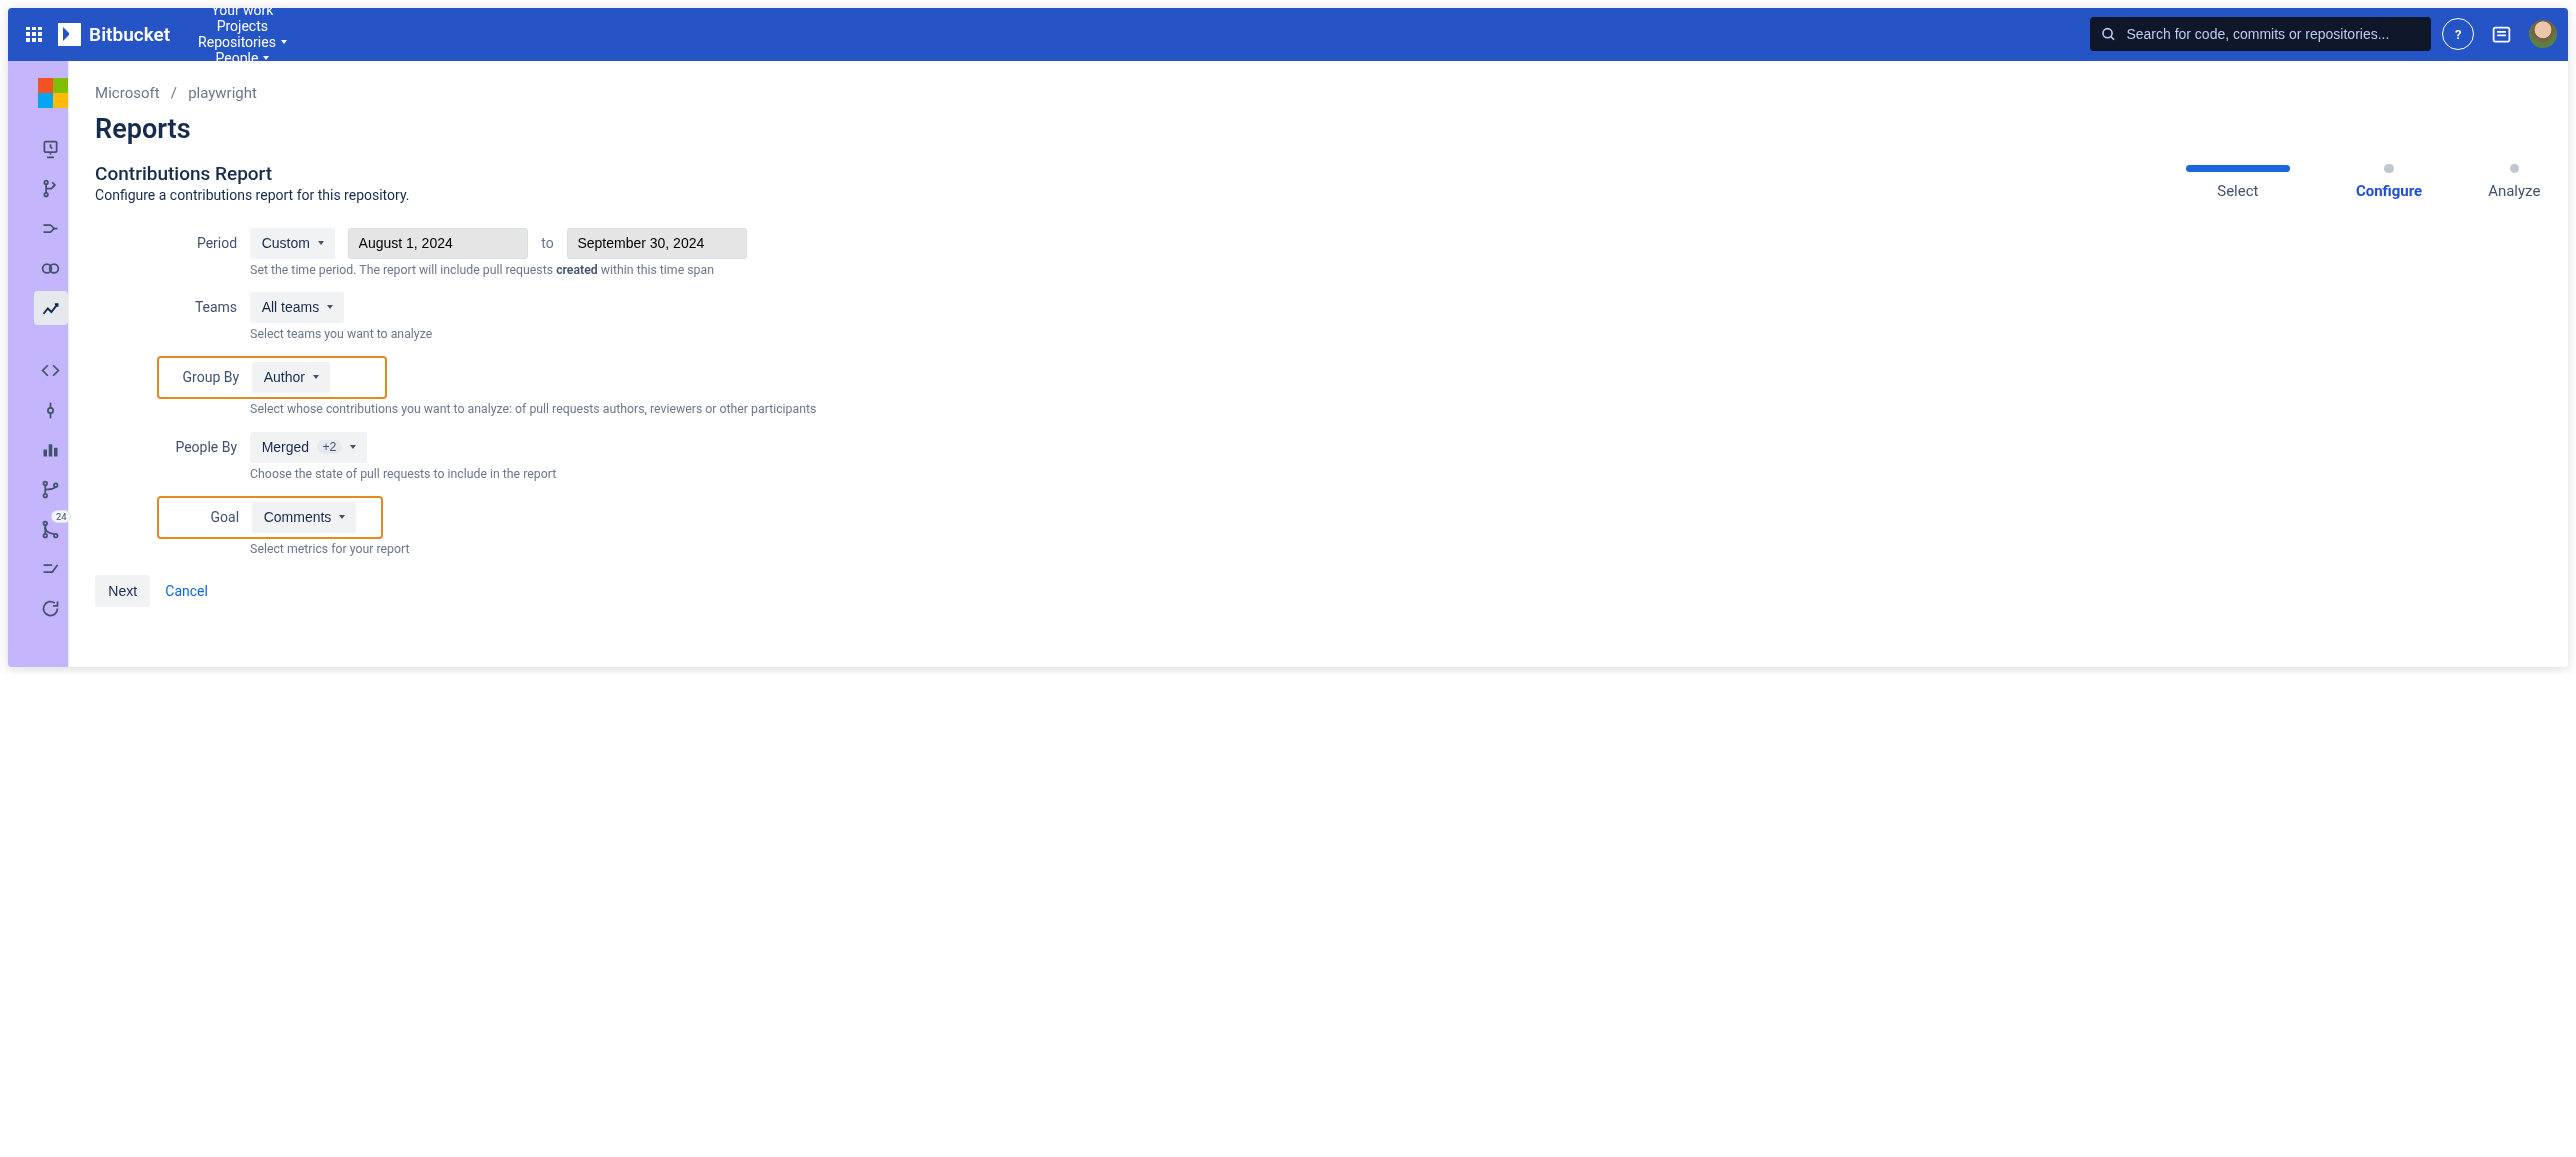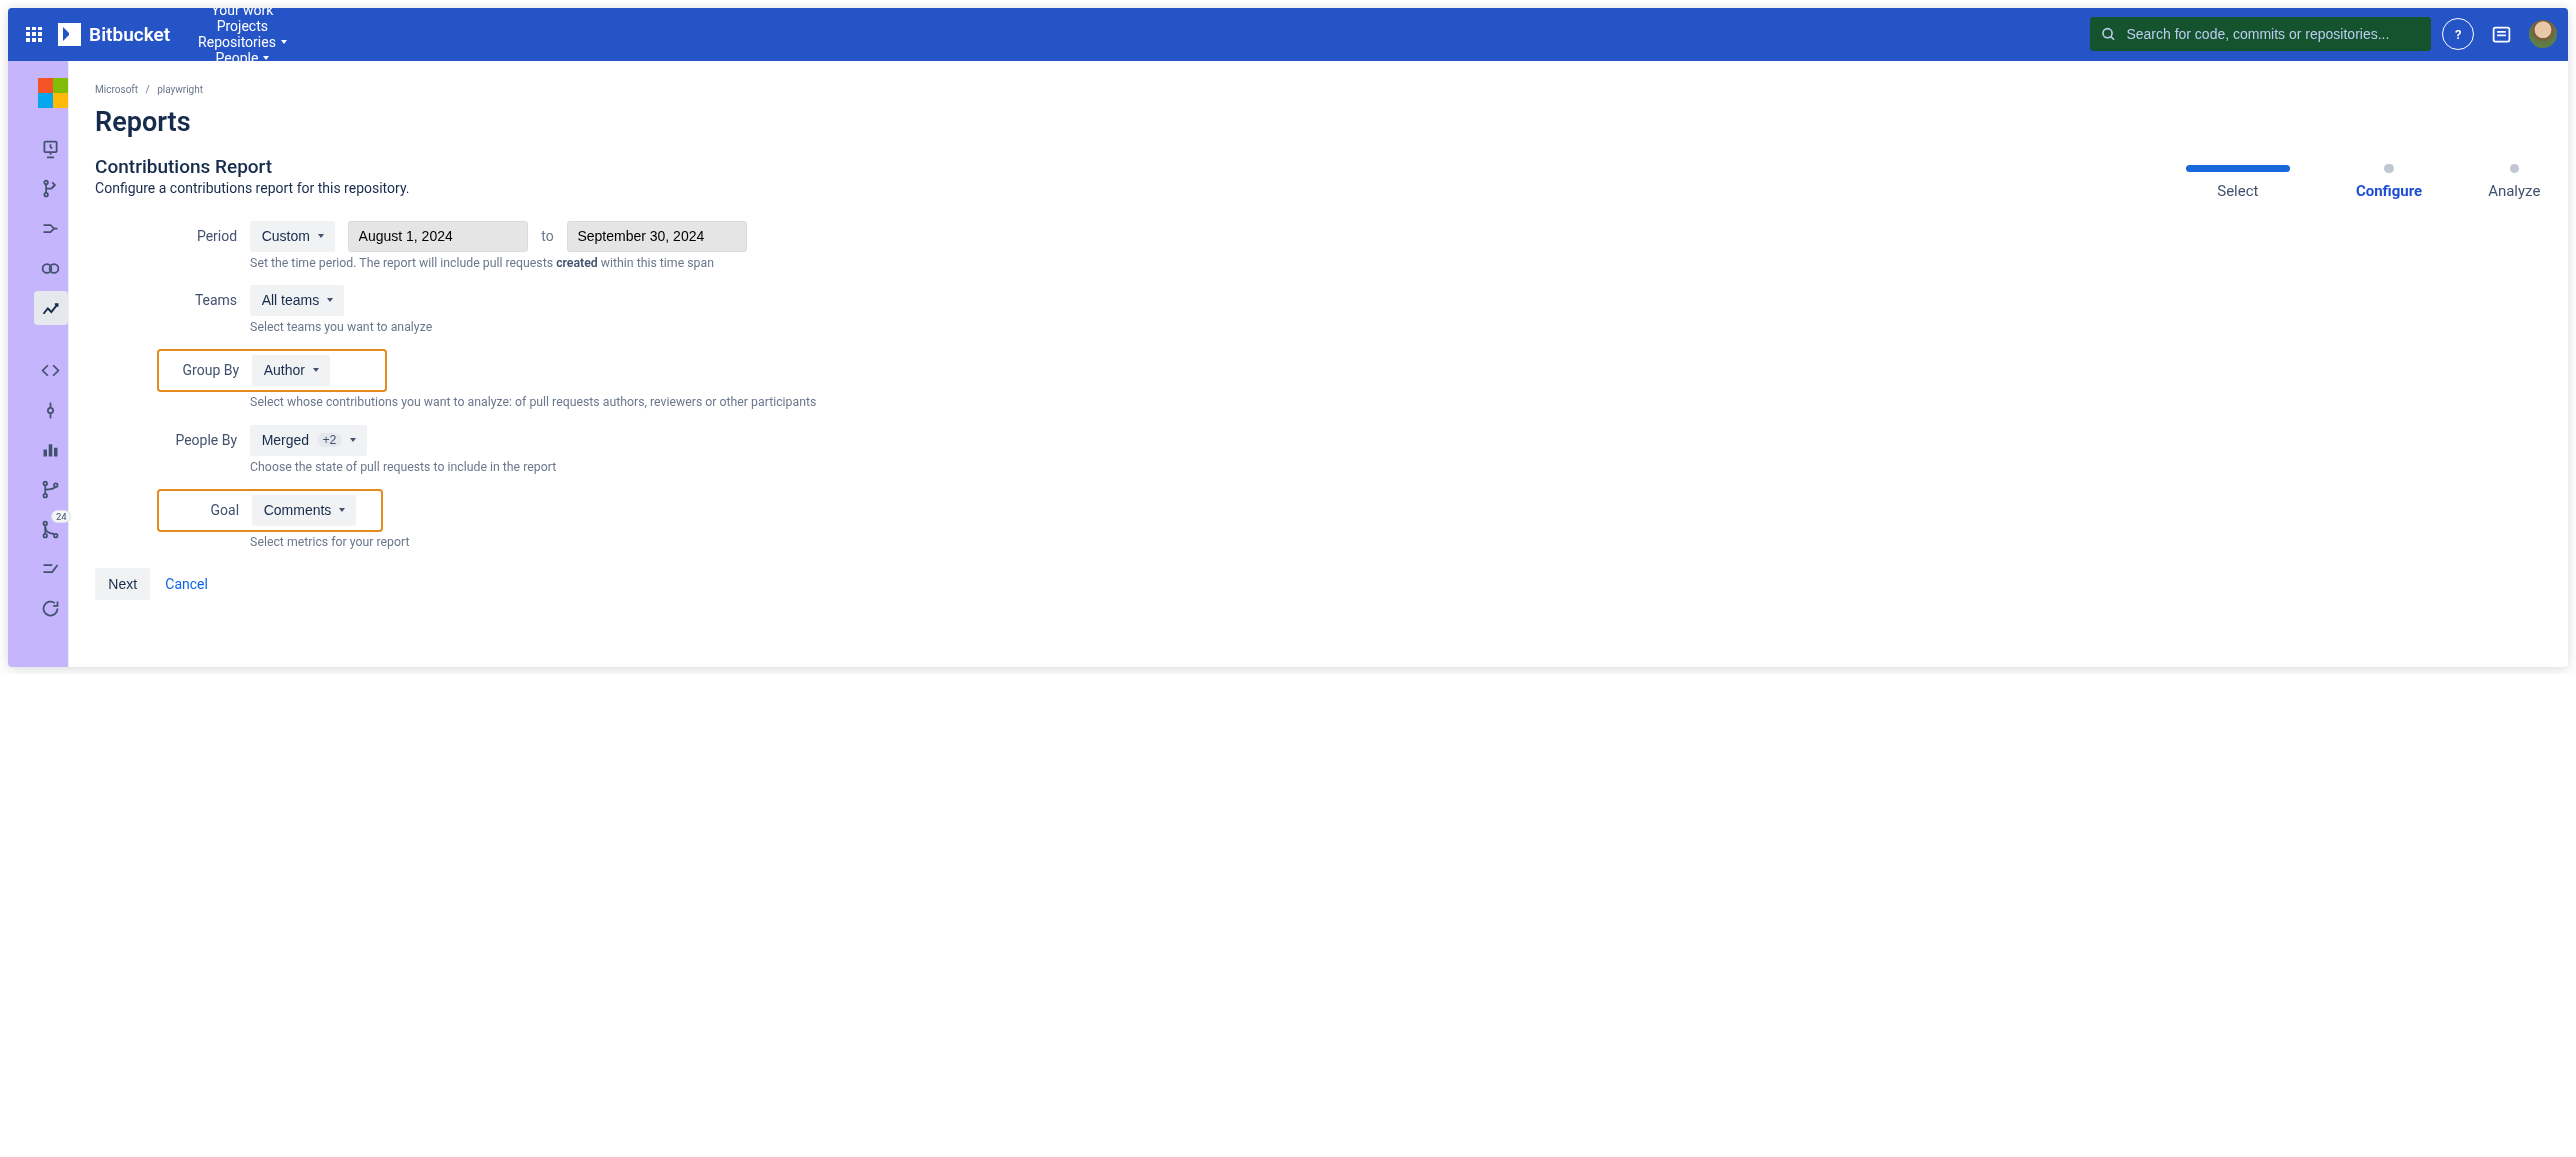--- a/index.html
+++ b/index.html
@@ -46,21 +46,21 @@
     border-bottom:6.6px solid transparent;
   }
   .navlinks { display:flex; align-items:center;flex-direction:column; }
   .navlinks a { color:#fff; text-decoration:none; font-size:14px; display:flex; align-items:center; gap:4.7px; }
   .chev-down {
     display:inline-block; width:0;height:0;
     border-left:3.8px solid transparent; border-right:3.8px solid transparent;
     border-top:4.7px solid #fff;
   }
   .search {
-    margin-left:auto; background:#14532d; border-radius:3.8px;
+    margin-left:auto; background:#0f172a; border-radius:3.8px;
     height:34px; display:flex; align-items:center; padding:0 11.4px; width:341px;
   }
   .search input {
     background:transparent; border:none; outline:none; color:#fff;
     font-size:14px; width:100%;
   }
   .search input::placeholder { color:#bcccf0; }
   .nav-icon-btn {
     width:32px; height:32px; border-radius:50%;
     display:flex; align-items:center; justify-content:center; margin-left:11.4px;
@@ -88,21 +88,21 @@
     display:flex; align-items:center; justify-content:center; color:#42526E;
     position:relative;
   }
   .side-btn.active { background:#e5e8ed; color:#172B4D; }
   .side-btn svg { width:21px; height:21px; }
   .badge {
     position:absolute; top:-1.9px; right:-3.8px; background:#f4f5f7; color:#42526E;
     font-size:9.5px; border-radius:7.6px; padding:0 3.8px; border:0.9px solid #dfe1e6;
   }
   .main { flex:1; padding:23px 26.5px; position:relative; }
-  .breadcrumb { color:#6B778C; font-size:10px; margin-bottom:11.4px; }
+  .breadcrumb { color:#6B778C; font-size:15px; margin-bottom:11.4px; }
   .breadcrumb a { color:#6B778C; text-decoration:none; }
   h1.page-title { font-size:27px; font-weight:600; margin-bottom:17px; }
   h2.sub-title { font-size:19px; font-weight:500; margin-bottom:1.9px; }
   .sub-desc { color:#172B4D; font-size:14px; margin-bottom:19px; }
   .stepper {
     position:absolute; top:104px; right:28px; display:flex; gap:66px;
   }
   .step { display:flex; flex-direction:column; align-items:center; gap:9.5px; }
   .step-bar { width:104px; height:7.6px; border-radius:3.8px; background:#C1C7D0; }
   .step-bar.done { background:#1868DB; }

